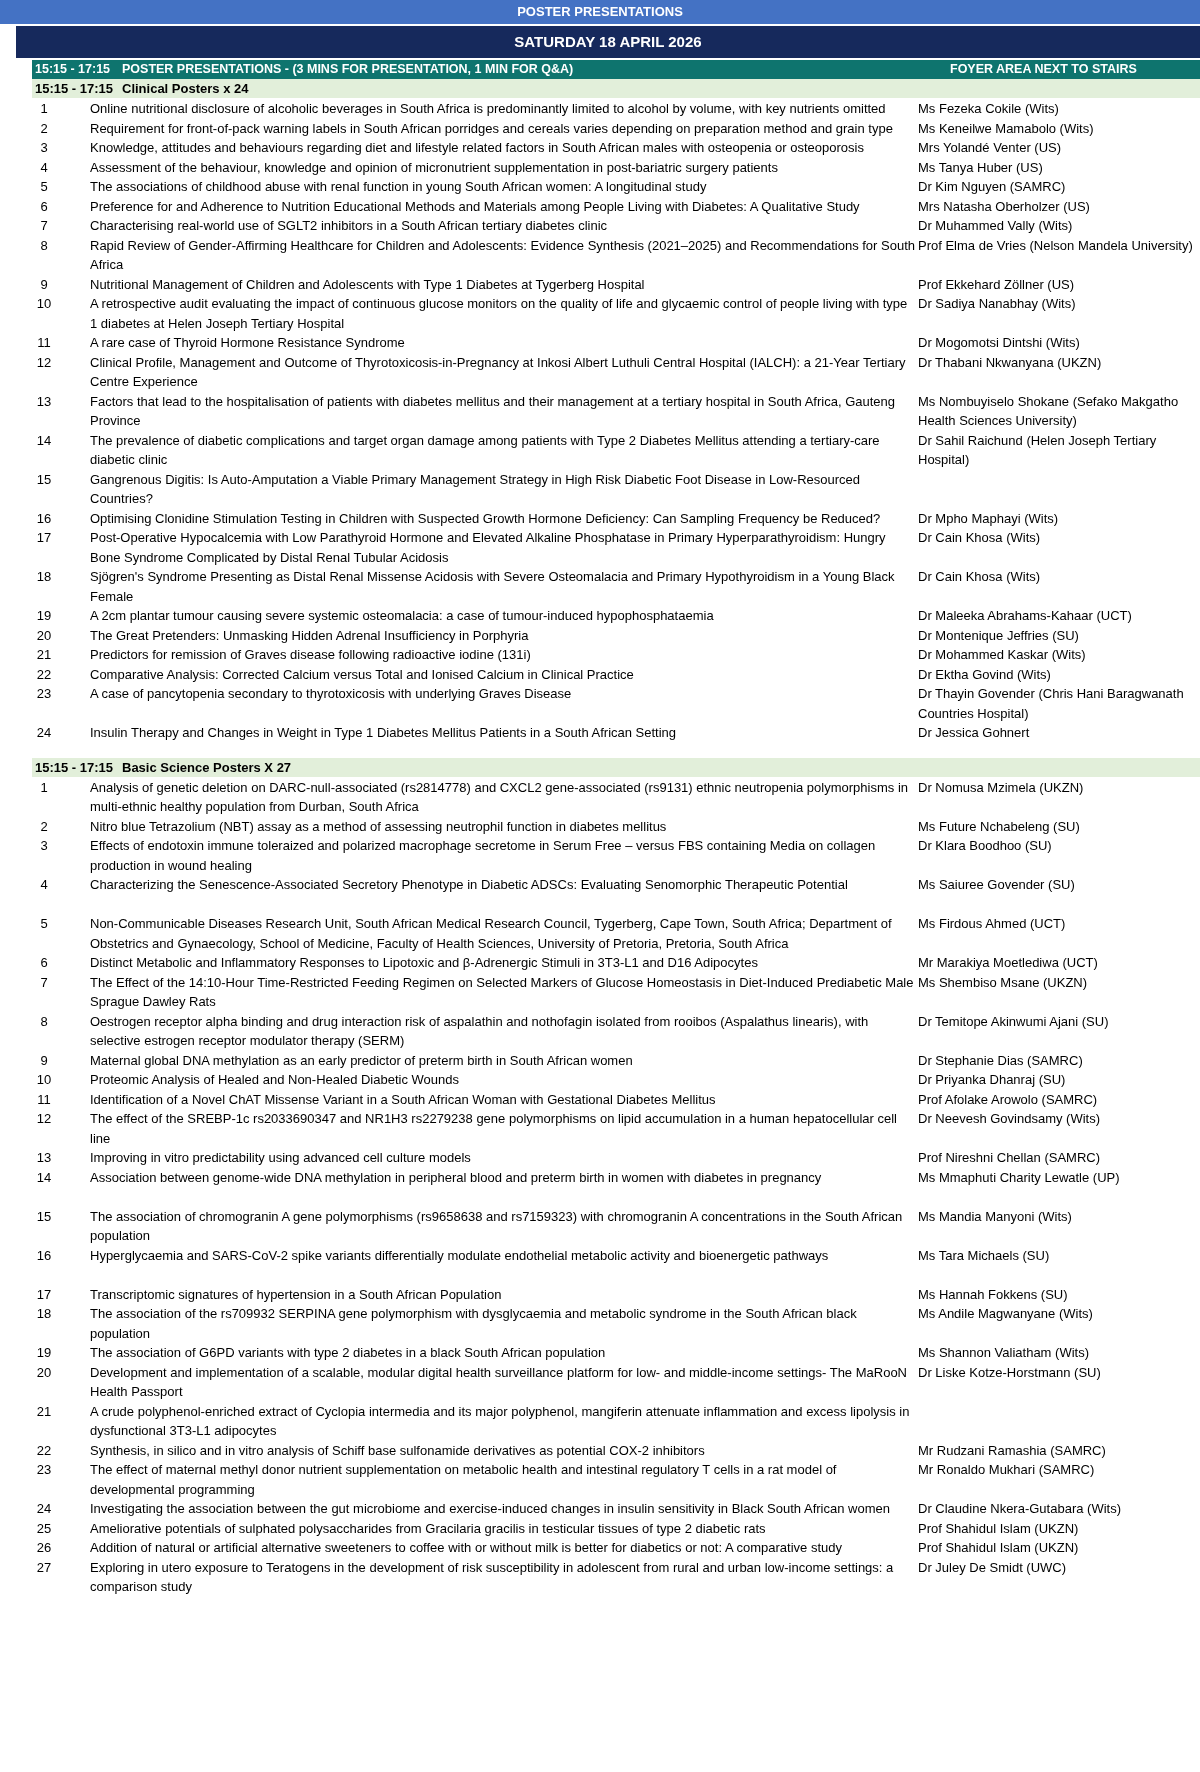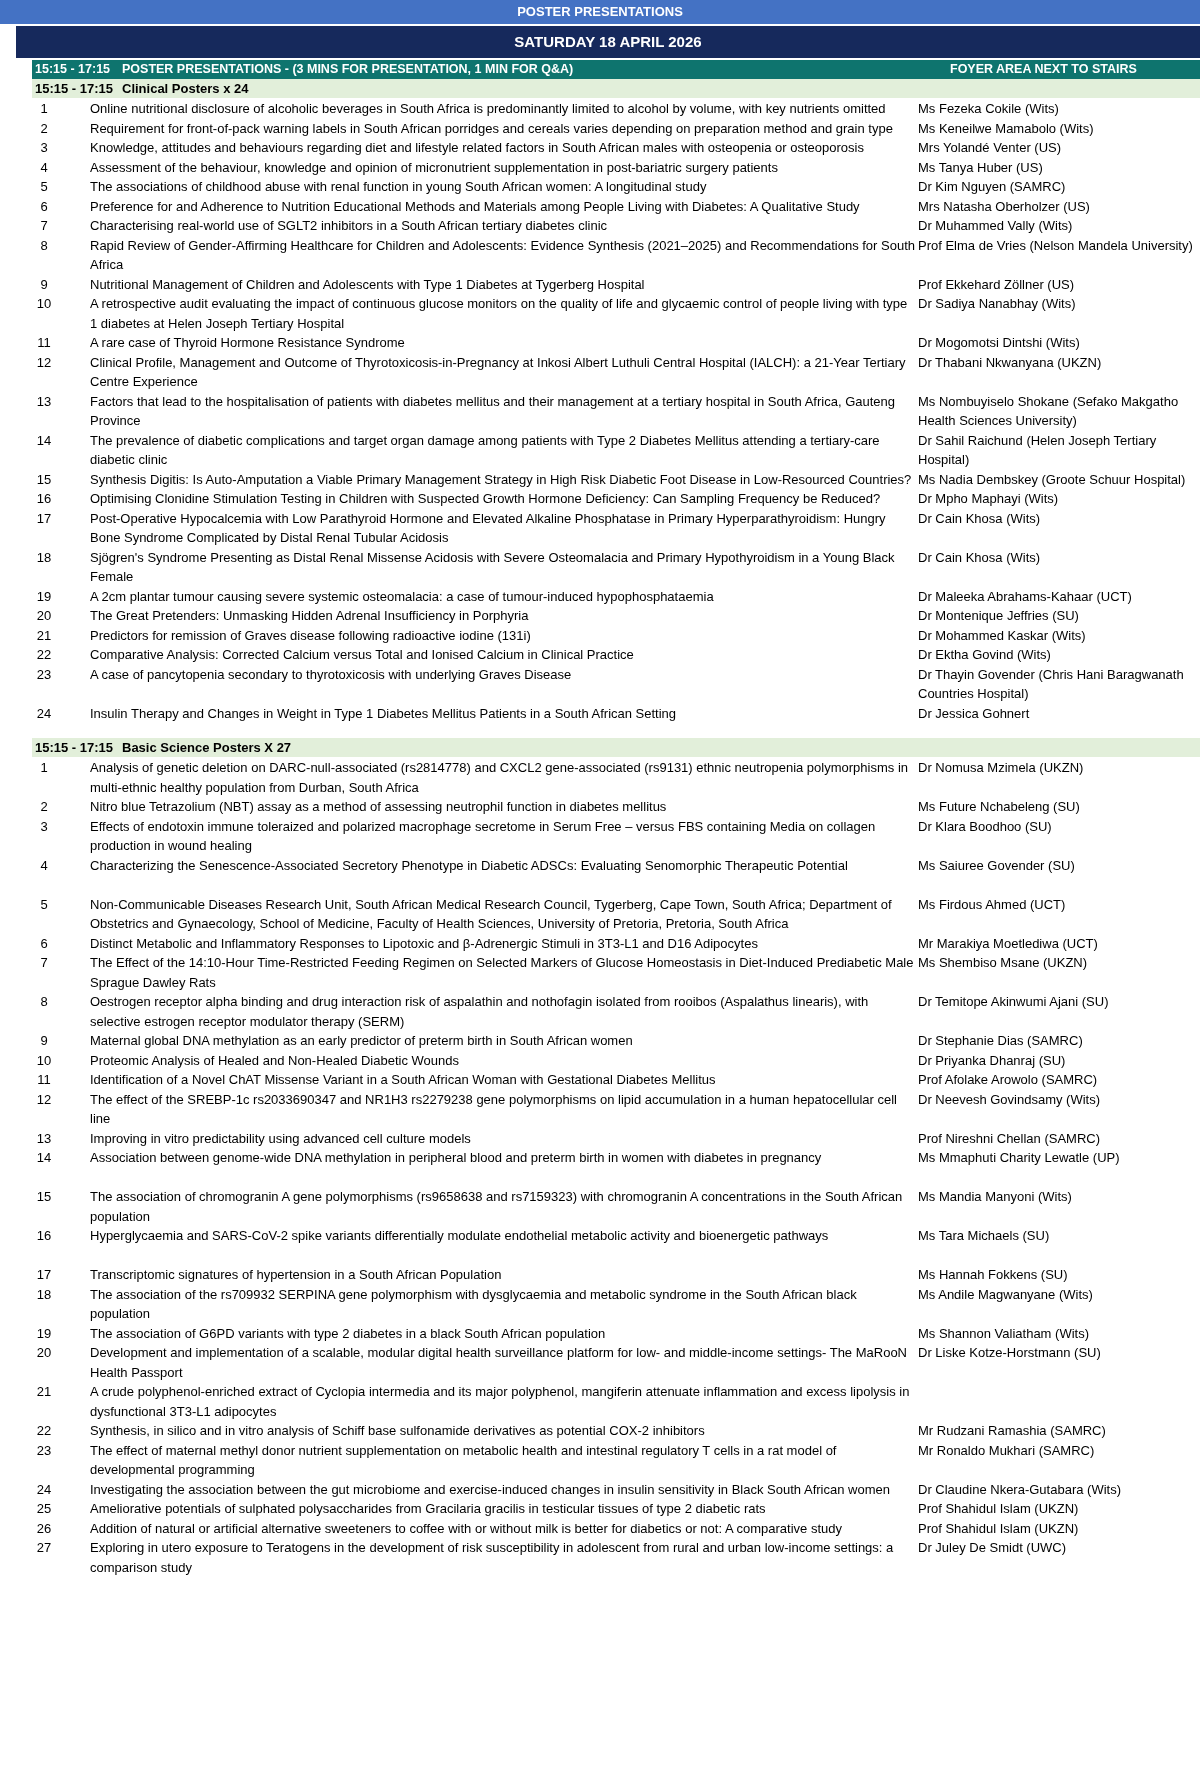--- a/index.html
+++ b/index.html
@@ -146,22 +146,21 @@
           <div class="c-title">Factors that lead to the hospitalisation of patients with diabetes mellitus and their management at a tertiary hospital in South Africa, Gauteng Province</div>
           <div class="c-pres">Ms Nombuyiselo Shokane (Sefako Makgatho Health Sciences University)</div>
         </div>
         <div class="prow">
           <div class="c-num">14</div>
           <div class="c-title">The prevalence of diabetic complications and target organ damage among patients with Type 2 Diabetes Mellitus attending a tertiary-care diabetic clinic</div>
           <div class="c-pres">Dr Sahil Raichund (Helen Joseph Tertiary Hospital)</div>
         </div>
         <div class="prow">
           <div class="c-num">15</div>
-          <div class="c-title">Synthesis Digitis: Is Auto-Amputation a Viable Primary Management Strategy in High Risk Diabetic Foot Disease in Low-Resourced Countries?</div>
-          <div class="c-pres">Ms Nadia Dembskey (Groote Schuur Hospital)</div>
+          <div class="c-title">Gangrenous Digitis: Is Auto-Amputation a Viable Primary Management Strategy in High Risk Diabetic Foot Disease in Low-Resourced Countries?</div>
         </div>
         <div class="prow">
           <div class="c-num">16</div>
           <div class="c-title">Optimising Clonidine Stimulation Testing in Children with Suspected Growth Hormone Deficiency: Can Sampling Frequency be Reduced?</div>
           <div class="c-pres">Dr Mpho Maphayi (Wits)</div>
         </div>
         <div class="prow">
           <div class="c-num">17</div>
           <div class="c-title">Post-Operative Hypocalcemia with Low Parathyroid Hormone and Elevated Alkaline Phosphatase in Primary Hyperparathyroidism: Hungry Bone Syndrome Complicated by Distal Renal Tubular Acidosis</div>
           <div class="c-pres">Dr Cain Khosa (Wits)</div>

